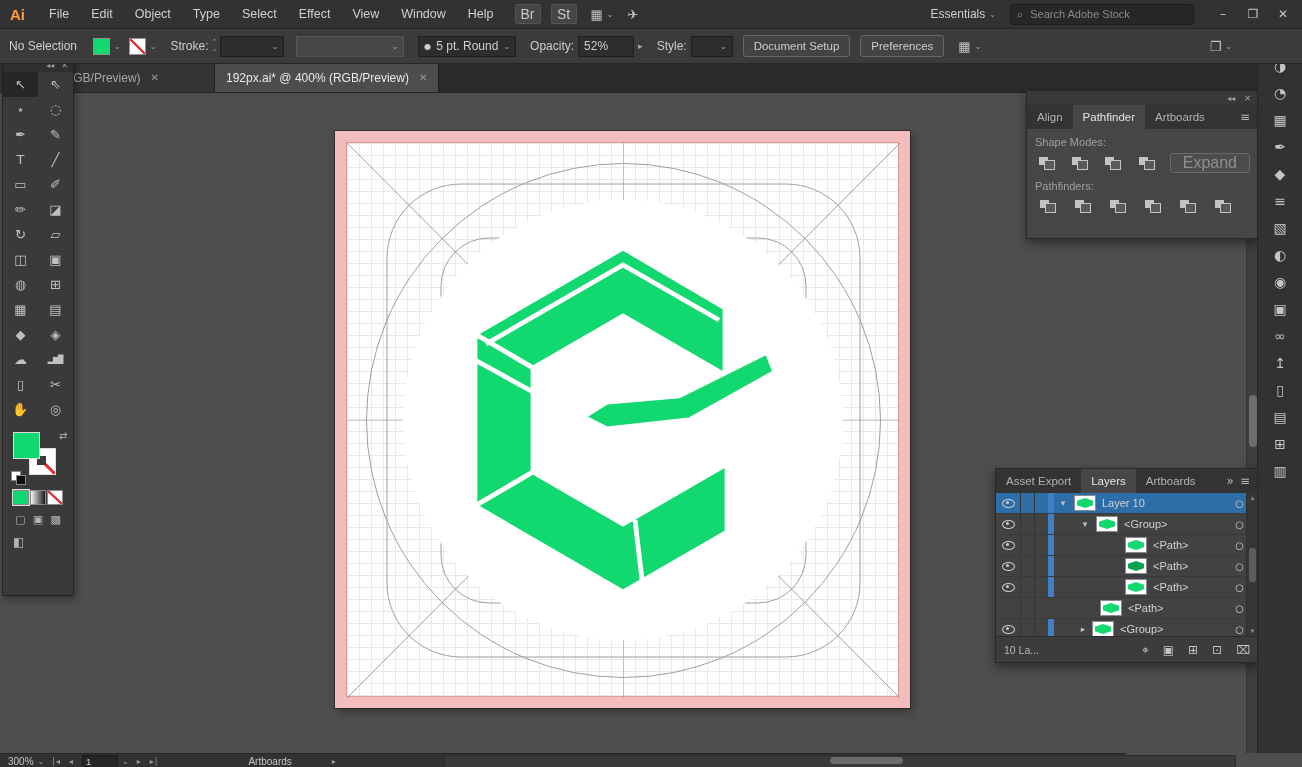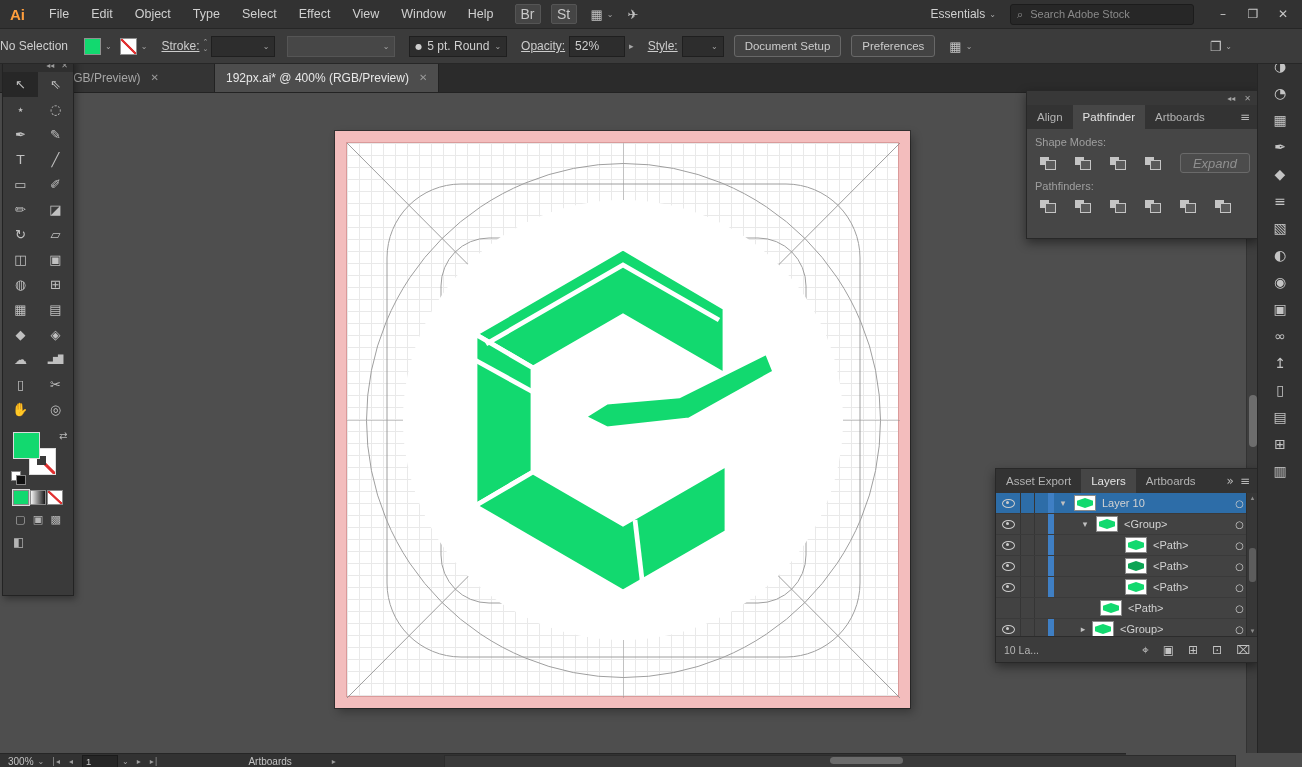--- a/index.html
+++ b/index.html
@@ -33,21 +33,21 @@
   .swatch{width:15px;height:15px;border:1px solid #909090;display:inline-block;}
   .sw-green{background:#12D96F;}
   .sw-none{background:linear-gradient(to top right,#fff 43%,#e03131 46%,#e03131 54%,#fff 57%);}
   .combo{height:19px;background:#2d2d2d;border:1px solid #1f1f1f;display:flex;align-items:center;
          padding:0 5px;color:#cfcfcf;gap:5px;}
   .combo-dis{background:#474747;border:1px solid #555;}
   .stepper{display:inline-flex;flex-direction:column;justify-content:center;color:#a5a5a5;
            font-size:7px;line-height:7px;margin:0 3px;}
   .cbtn{height:20px;border:1px solid #686868;border-radius:3px;background:#434343;padding:0 10px;
         font-size:11.5px;color:#cccccc;display:flex;align-items:center;margin-left:10px;}
-  .clabel{margin-left:14px;color:#cccccc;text-decoration:underline;}
+  .clabel{margin-left:14px;color:#cccccc;}
 
   
   .tabbar{position:absolute;top:62px;left:0;width:1258px;height:30px;background:#2b2b2b;
           border-bottom:1px solid #232323;display:flex;align-items:flex-end;z-index:2;}
   .doc-tab{height:29px;display:flex;align-items:center;padding:0 11px;font-size:12px;background:#343434;
            color:#a6a6a6;border-right:1px solid #222;gap:10px;white-space:nowrap;overflow:hidden;}
   .doc-tab.active{background:#4d4d4d;color:#e8e8e8;}
   .tab-close{font-size:10px;color:#9a9a9a;}
 
   
@@ -97,21 +97,21 @@
   .panel-menu{margin-left:auto;color:#b9b9b9;padding:0 8px;font-size:12px;display:flex;align-items:center;}
   .pf-panel{position:absolute;left:1026px;top:90px;width:231px;height:147px;background:#464646;
             border:1px solid #282828;box-shadow:0 4px 10px rgba(0,0,0,.45);z-index:5;}
   .pf-label{font-size:11px;color:#9f9f9f;margin:7px 0 5px 8px;}
   .pf-row{display:flex;align-items:center;gap:13px;padding-left:10px;}
   .pfbtn{display:flex;align-items:center;justify-content:center;width:22px;height:18px;}
   .pfi{width:16px;height:13px;position:relative;display:inline-block;}
   .pfi::before{content:"";position:absolute;left:0;top:0;width:9px;height:8px;background:#c4c4c4;}
   .pfi::after{content:"";position:absolute;right:0;bottom:0;width:9px;height:8px;border:1px solid #c4c4c4;background:#5a5a5a;}
   .expand-btn{margin-left:auto;margin-right:8px;height:18px;padding:0 12px;border:1px solid #6a6a6a;
-              border-radius:3px;background:#4c4c4c;color:#8f8f8f;font-size:13px;display:flex;align-items:center;font-style:italic;}
+              border-radius:3px;background:#4c4c4c;color:#8f8f8f;font-size:16px;display:flex;align-items:center;}
 
   
   .layers-panel{position:absolute;left:995px;top:468px;width:262px;height:193px;background:#404040;
                 border:1px solid #282828;box-shadow:0 4px 10px rgba(0,0,0,.45);z-index:5;display:flex;flex-direction:column;}
   .lrows{position:relative;flex:1;overflow:hidden;background:#424242;}
   .lrow{height:20px;display:flex;align-items:center;font-size:11px;color:#d2d2d2;
         border-bottom:1px solid #3a3a3a;position:relative;}
   .lrow.selected{background:#2d6da8;}
   .eye-cell{width:24px;height:100%;border-right:1px solid #353535;display:flex;align-items:center;justify-content:center;flex:none;}
   .lock-cell{width:13px;height:100%;border-right:1px solid #353535;flex:none;}
@@ -184,21 +184,21 @@
     <span class="search-box">
       <span class="glyph">⌕</span>
       <input placeholder="Search Adobe Stock" style="">
     </span>
     <span class="win-btn glyph">–</span>
     <span class="win-btn glyph">❐</span>
     <span class="win-btn glyph" style="margin-right:4px">✕</span>
   </div>
 
   <div class="controlbar">
-    <span style="margin-left:0;color:#cfcfcf">No Selection</span>
+    <span style="margin-left:9px;color:#cfcfcf">No Selection</span>
     <span style="margin-left:16px;display:flex;align-items:center">
       <span class="swatch sw-green"></span>
       <span class="dd glyph">⌄</span>
     </span>
     <span style="margin-left:8px;display:flex;align-items:center">
       <span class="swatch sw-none"></span>
       <span class="dd glyph">⌄</span>
     </span>
     <span class="clabel">Stroke:</span>
     <span class="stepper">

